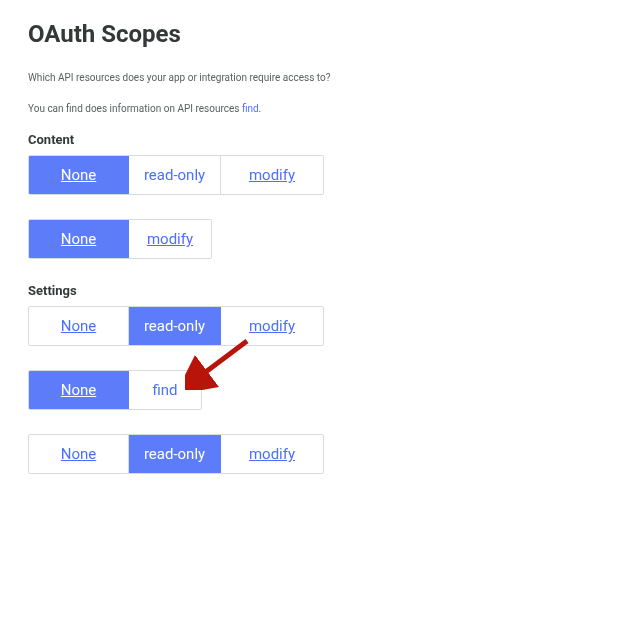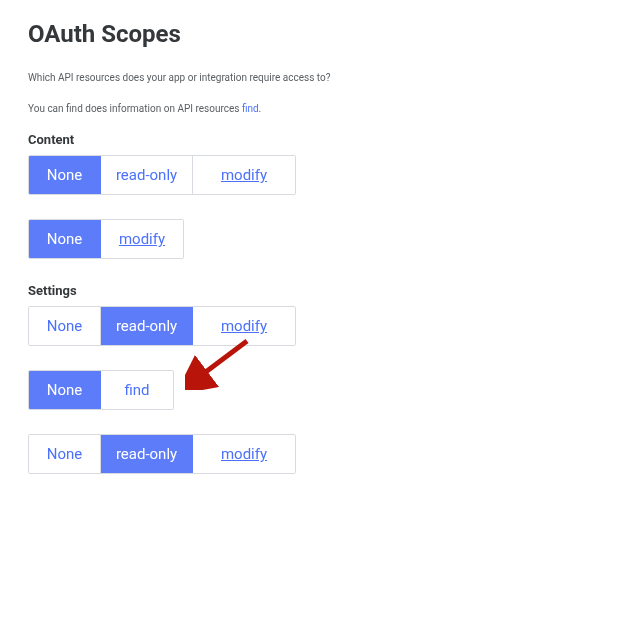--- a/index.html
+++ b/index.html
@@ -44,21 +44,21 @@
       background: #fff;
       color: #4b71fc;
       border: none;
       border-right: 1px solid #d7dade;
       cursor: pointer;
       text-align: center;
       font-family: inherit;
     }
     .btn:last-child { border-right: none; }
     .btn.selected { background: #5c7cfa; color: #fff; border-right-color: #5c7cfa; }
-    .w-none { width: 72px; }
+    .w-none { width: 100px; text-decoration: underline; }
     .w-read { width: 92px; }
     .w-modify { width: 102px; text-decoration: underline; }
     .w-login { width: 72px; }
     .arrow {
       position: absolute;
       pointer-events: none;
     }
   </style>
 </head>
 <body>

